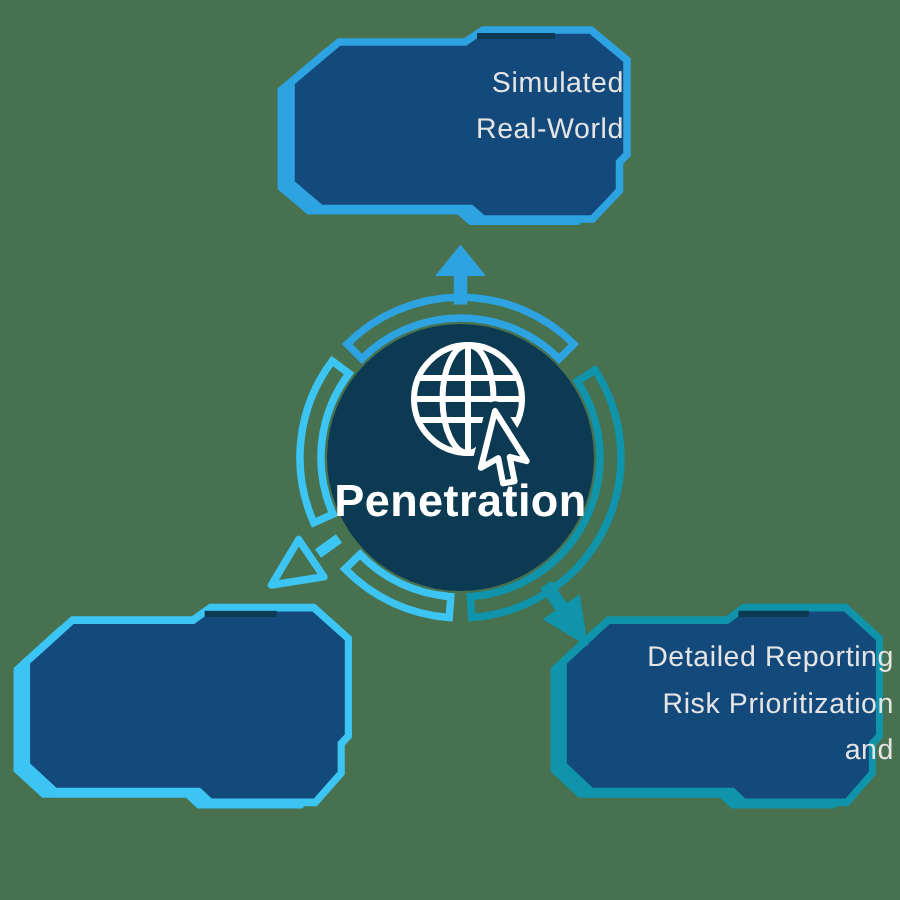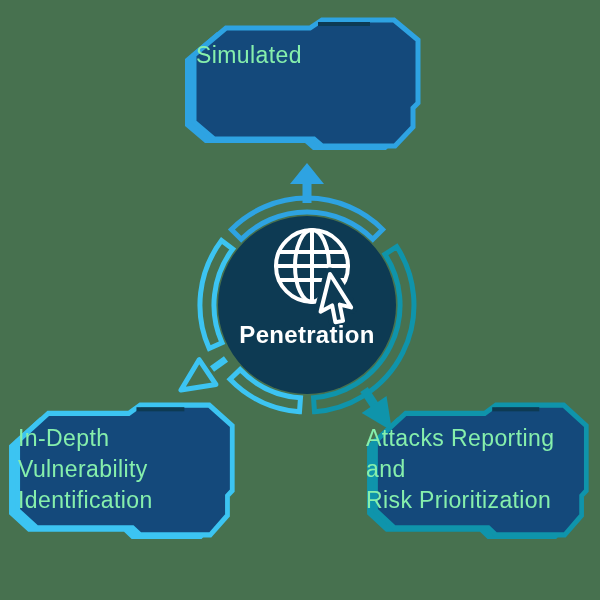--- a/index.html
+++ b/index.html
@@ -6,33 +6,33 @@
   .stage{
     position:relative;
     width:600px;height:600px;
     background:#47714F;
     overflow:hidden;
     font-family:"Liberation Sans", sans-serif;
   }
   .stage svg{position:absolute;left:0;top:0;}
   .label{
     position:absolute;
-    text-align:left;
-    color:#86efac;
-    font-size:23px;
+    text-align:right;
+    color:#e5e5e5;
+    font-size:19px;
     line-height:31px;
     letter-spacing:0.4px;
   }
   .label span{display:block;}
   .center-label{
     position:absolute;
     text-align:center;
     color:#FFFFFF;
     font-weight:bold;
-    font-size:24px;
+    font-size:30px;
     line-height:33px;
     letter-spacing:0.3px;
   }
   .center-label span{display:block;}
 </style>
 </head>
 <body>
 
 <div class="stage">
 
@@ -101,31 +101,27 @@
 
       <g transform="translate(330,274) rotate(14)">
         <polygon points="0,0 0,39 9.7,30 16.9,45.5 24,42.3 16.9,27.3 28.6,27.3" fill="#0D3A53" stroke="#0D3A53" stroke-width="13" stroke-linejoin="round"></polygon>
         <polygon points="0,0 0,39 9.7,30 16.9,45.5 24,42.3 16.9,27.3 28.6,27.3" fill="#0D3A53" stroke="#FFFFFF" stroke-width="4" stroke-linejoin="round"></polygon>
       </g>
     </g>
   </svg>
 
   <div class="label" style="left:196px;top:40px;width:220px;">
     <span>Simulated</span>
+    <span>Real-World</span>
   </div>
 
-  <div class="label" style="left:18px;top:423px;width:212px;">
-    <span>In-Depth</span>
-    <span>Vulnerability</span>
-    <span>Identification</span>
-  </div>
 
   <div class="label" style="left:366px;top:423px;width:230px;">
-    <span>Attacks Reporting</span>
+    <span>Detailed Reporting</span>
+    <span>Risk Prioritization</span>
     <span>and</span>
-    <span>Risk Prioritization</span>
   </div>
 
   <div class="center-label" style="left:222px;top:318px;width:170px;">
     <span>Penetration</span>
   </div>
 
 </div>
 
 </body></html>

